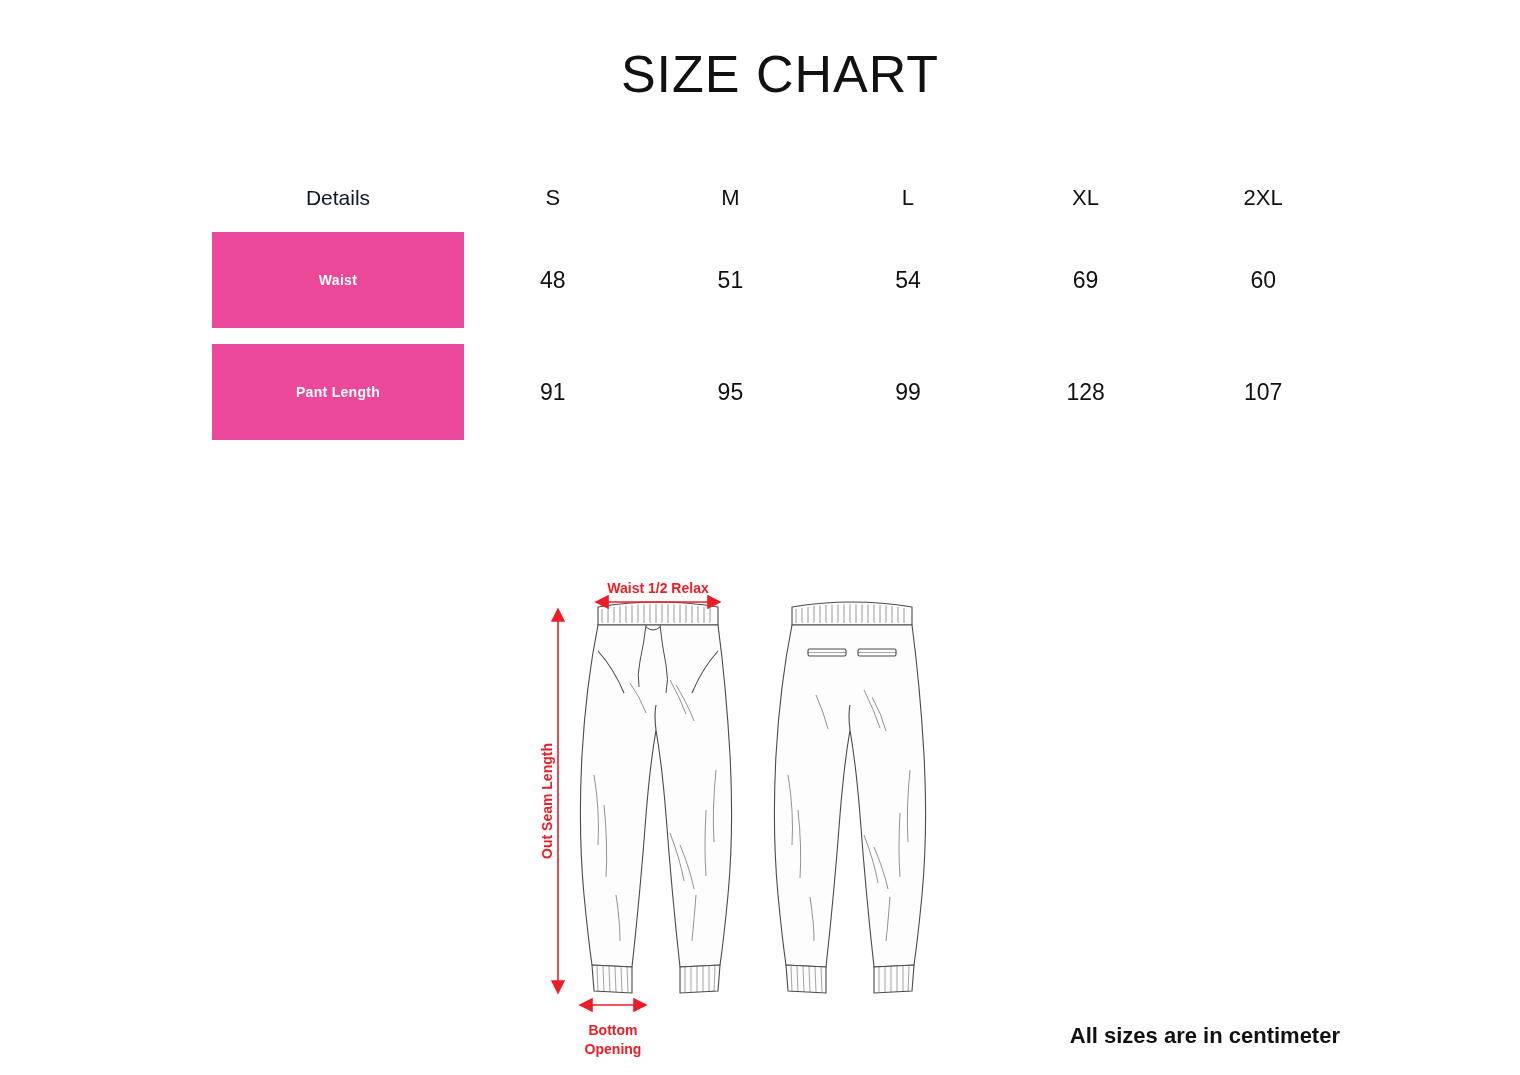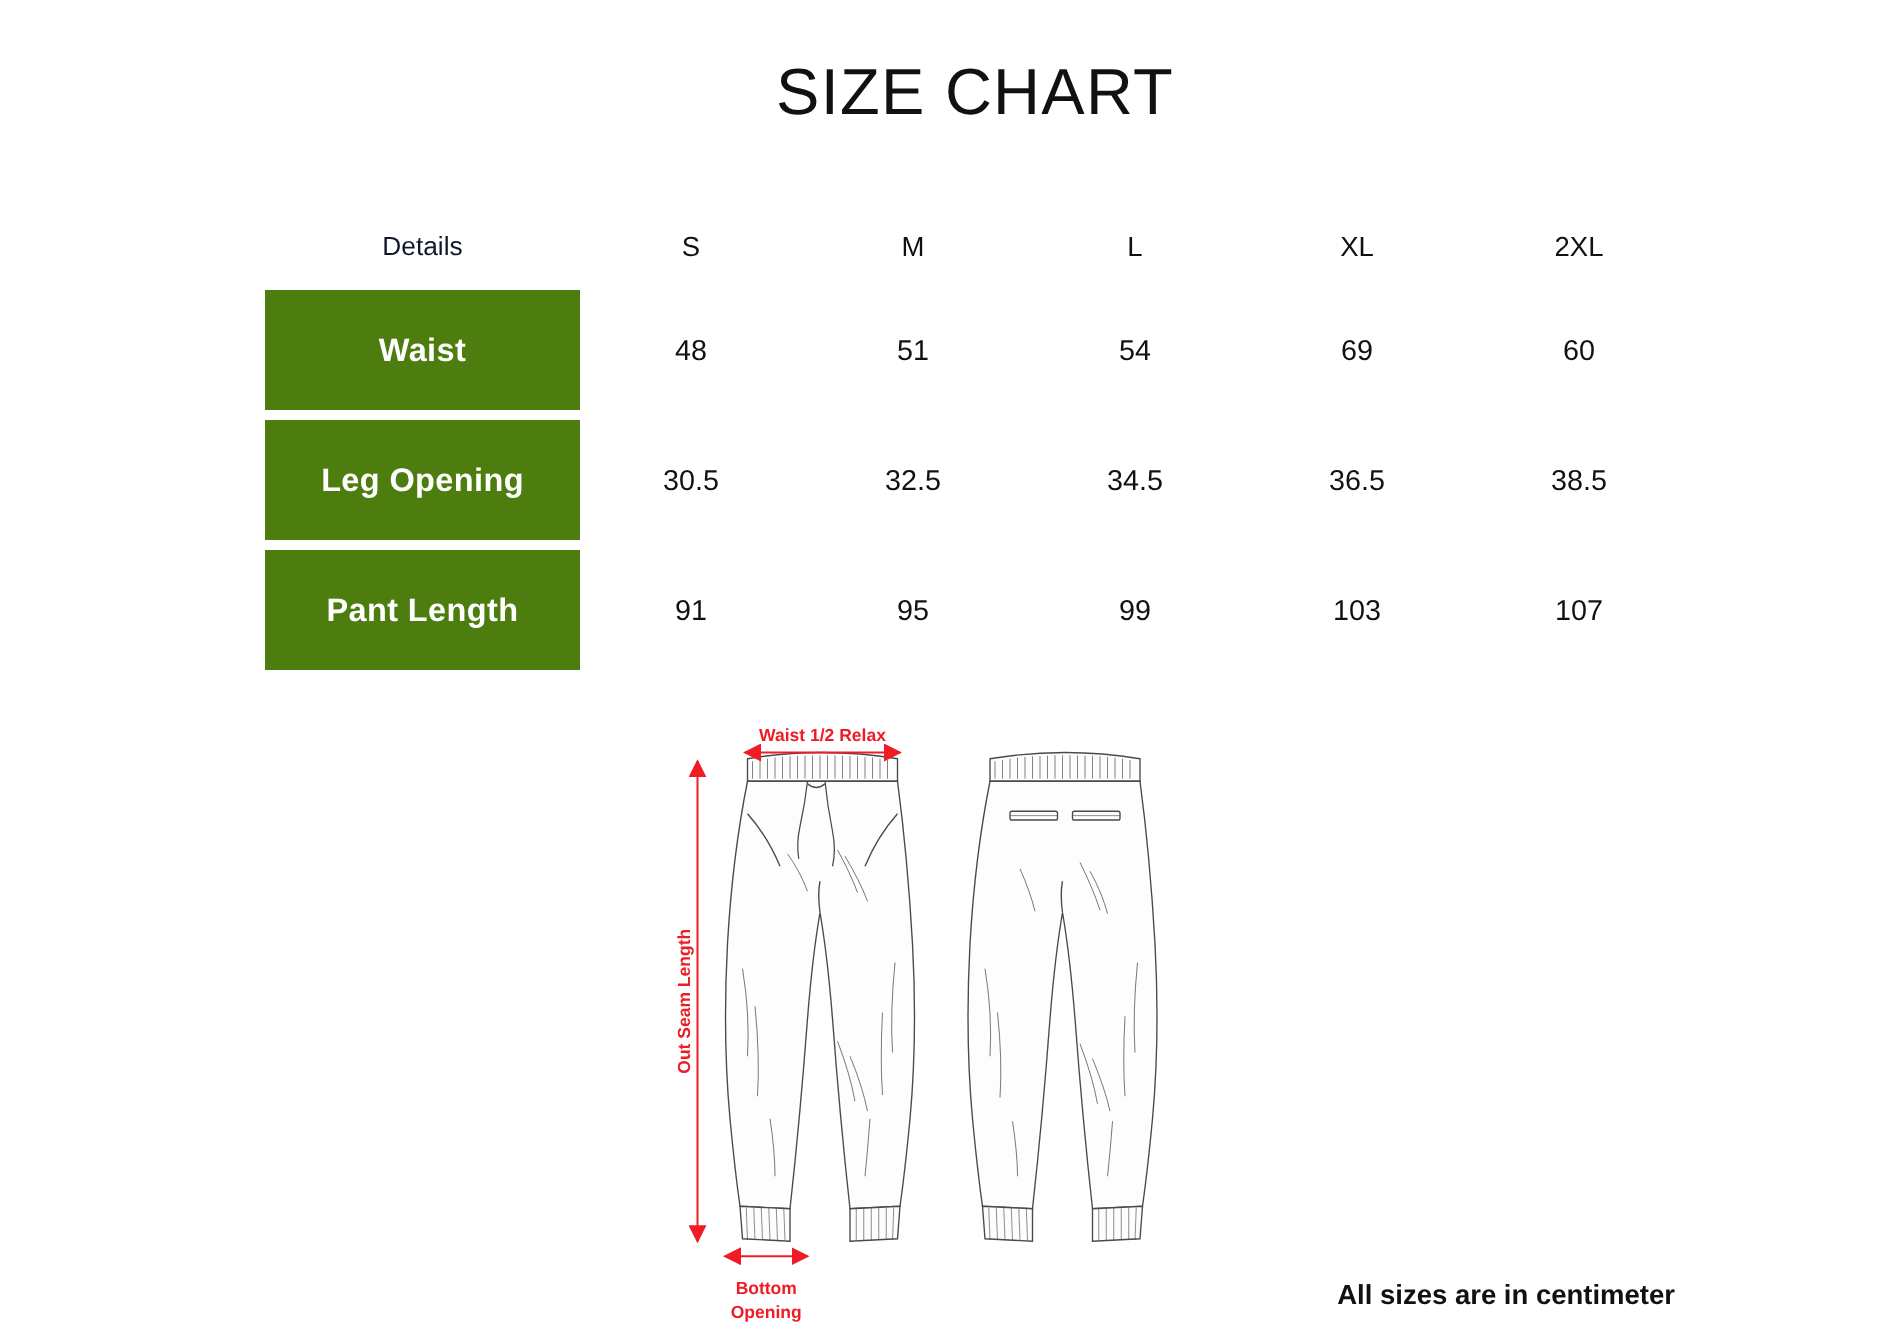--- a/index.html
+++ b/index.html
@@ -49,23 +49,23 @@
   .cell-label {
     width: 252px;
     flex: 0 0 252px;
     display: flex;
     align-items: center;
     justify-content: center;
     height: 100%;
     box-sizing: border-box;
   }
   .row.data .cell-label {
-    background: #4d7c0f;
+    background: #ec4899;
     color: #ffffff;
-    font-size: 26px;
+    font-size: 14px;
     font-weight: 700;
     letter-spacing: .3px;
   }
   .row.header .cell-label {
     color: #0f172a;
     font-size: 21px;
     font-weight: 400;
   }
   .cell-val {
     flex: 1 1 0;
@@ -124,37 +124,29 @@
     <div class="cell-label">Waist</div>
     <div class="cell-val">48</div>
     <div class="cell-val">51</div>
     <div class="cell-val">54</div>
     <div class="cell-val">69</div>
     <div class="cell-val">60</div>
   </div>
 
   <div class="row spacer"></div>
 
-  <div class="row data">
-    <div class="cell-label">Leg Opening</div>
-    <div class="cell-val">30.5</div>
-    <div class="cell-val">32.5</div>
-    <div class="cell-val">34.5</div>
-    <div class="cell-val">36.5</div>
-    <div class="cell-val">38.5</div>
-  </div>
 
   <div class="row spacer"></div>
 
   <div class="row data">
     <div class="cell-label">Pant Length</div>
     <div class="cell-val">91</div>
     <div class="cell-val">95</div>
     <div class="cell-val">99</div>
-    <div class="cell-val">103</div>
+    <div class="cell-val">128</div>
     <div class="cell-val">107</div>
   </div>
 
 </div>
 
 <div id="tech-drawing">
   <svg width="470" height="500" viewBox="0 0 470 500" xmlns="http://www.w3.org/2000/svg">
     <defs>
       <marker id="arrR" markerWidth="9" markerHeight="9" refX="8" refY="4.5" orient="auto">
         <path d="M0,0 L9,4.5 L0,9 z" fill="#ee1c25"></path>

